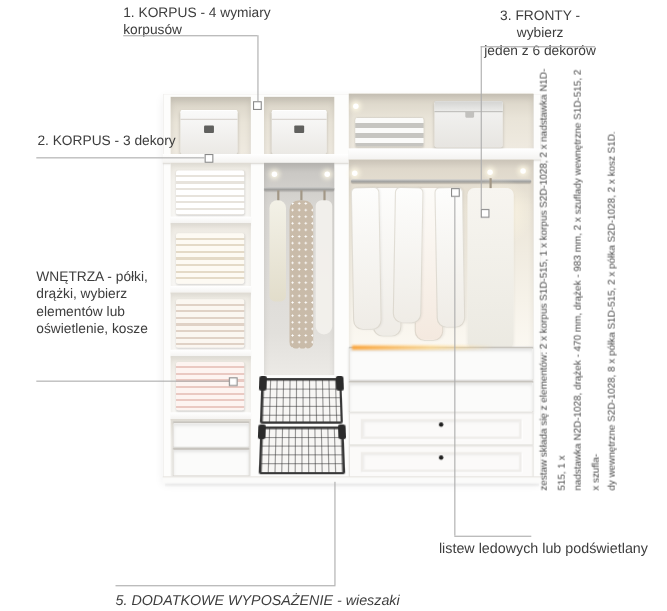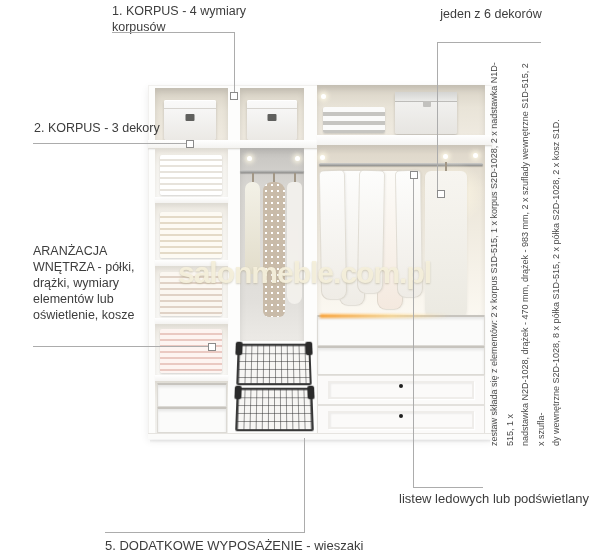--- a/index.html
+++ b/index.html
@@ -158,56 +158,55 @@
     </div>
     <div class="pdrawer" style="left:169px;top:320px;width:166px;height:28px;">
       <div class="pframe"></div>
       <div class="knob"></div>
     </div>
 
     <div class="plinth"></div>
   </div>
   <div style="position:absolute;left:150px;top:440px;width:340px;height:3px;background:linear-gradient(180deg,rgba(0,0,0,.07),transparent);z-index:1;"></div>
 
-  <div id="watermark">salonmeble.com.pl</div>
 
   <div class="callout" style="left:112px;top:3px;">
     <div>1. KORPUS - 4 wymiary</div>
     <div>korpusów</div>
   </div>
   <div class="lineH" style="left:112px;top:32px;width:122px;"></div>
   <div class="lineV" style="left:234px;top:32px;height:60px;"></div>
   <div class="marker" style="left:230px;top:92px;"></div>
 
   <div class="callout" style="left:34px;top:120px;">
     <div>2. KORPUS - 3 dekory</div>
   </div>
   <div class="lineH" style="left:33px;top:143px;width:153px;"></div>
   <div class="marker" style="left:186px;top:140px;"></div>
 
   <div class="callout" style="left:435px;top:6px;width:112px;text-align:center;">
+    <div>3. FRONTY - wybierz</div>
     <div>jeden z 6 dekorów</div>
   </div>
   <div class="lineH" style="left:437px;top:42px;width:104px;"></div>
   <div class="lineV" style="left:437px;top:42px;height:148px;"></div>
   <div class="marker" style="left:437px;top:190px;"></div>
 
   <div class="callout" style="left:33px;top:243px;width:112px;">
-    <div>ARANŻACJA</div>
     <div>WNĘTRZA - półki,</div>
-    <div>drążki, wymiary</div>
+    <div>drążki, wybierz</div>
     <div>elementów lub</div>
     <div>oświetlenie, kosze</div>
   </div>
   <div class="lineH" style="left:33px;top:346px;width:176px;"></div>
   <div class="marker" style="left:208px;top:343px;"></div>
 
   <div class="lineV" style="left:304px;top:438px;height:94px;"></div>
   <div class="lineH" style="left:105px;top:532px;width:200px;"></div>
-  <div class="callout" style="left:105px;top:538px;font-size:13px;">
+  <div class="callout" style="left:105px;top:538px;font-size:13px;font-style:italic;">
     <div>5. DODATKOWE WYPOSAŻENIE - wieszaki</div>
   </div>
 
   <div class="marker" style="left:410px;top:171px;"></div>
   <div class="lineV" style="left:413px;top:178px;height:309px;"></div>
   <div class="lineH" style="left:413px;top:487px;width:70px;"></div>
   <div class="callout" style="left:399px;top:491px;font-size:13px;line-height:15px;">
     <div>listew ledowych lub podświetlany</div>
 
   </div>

